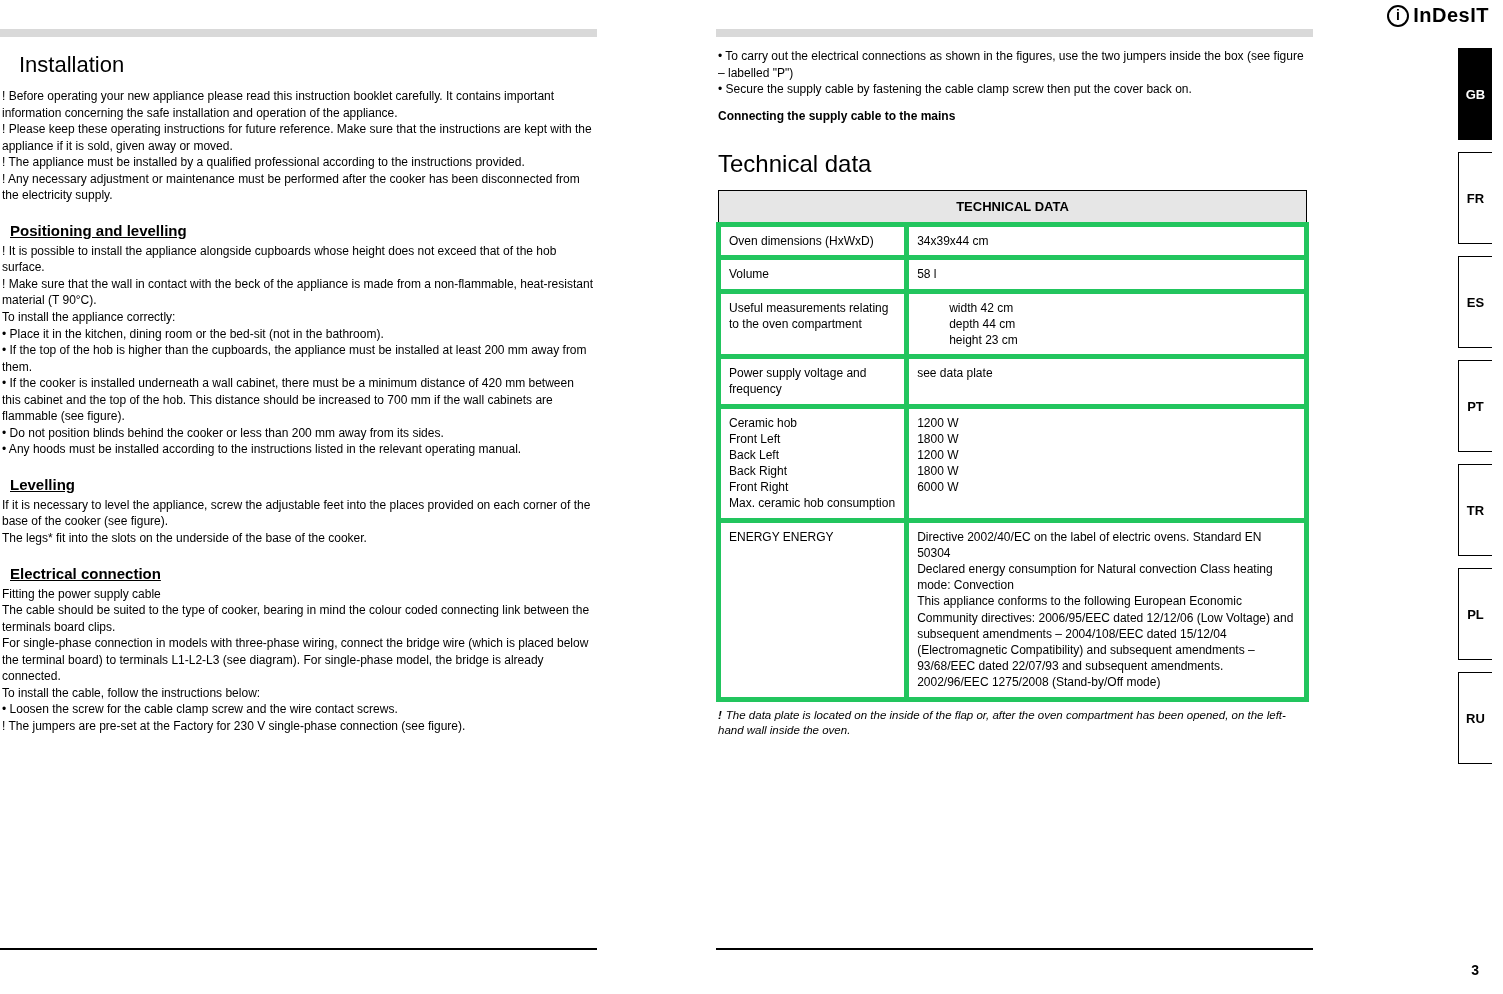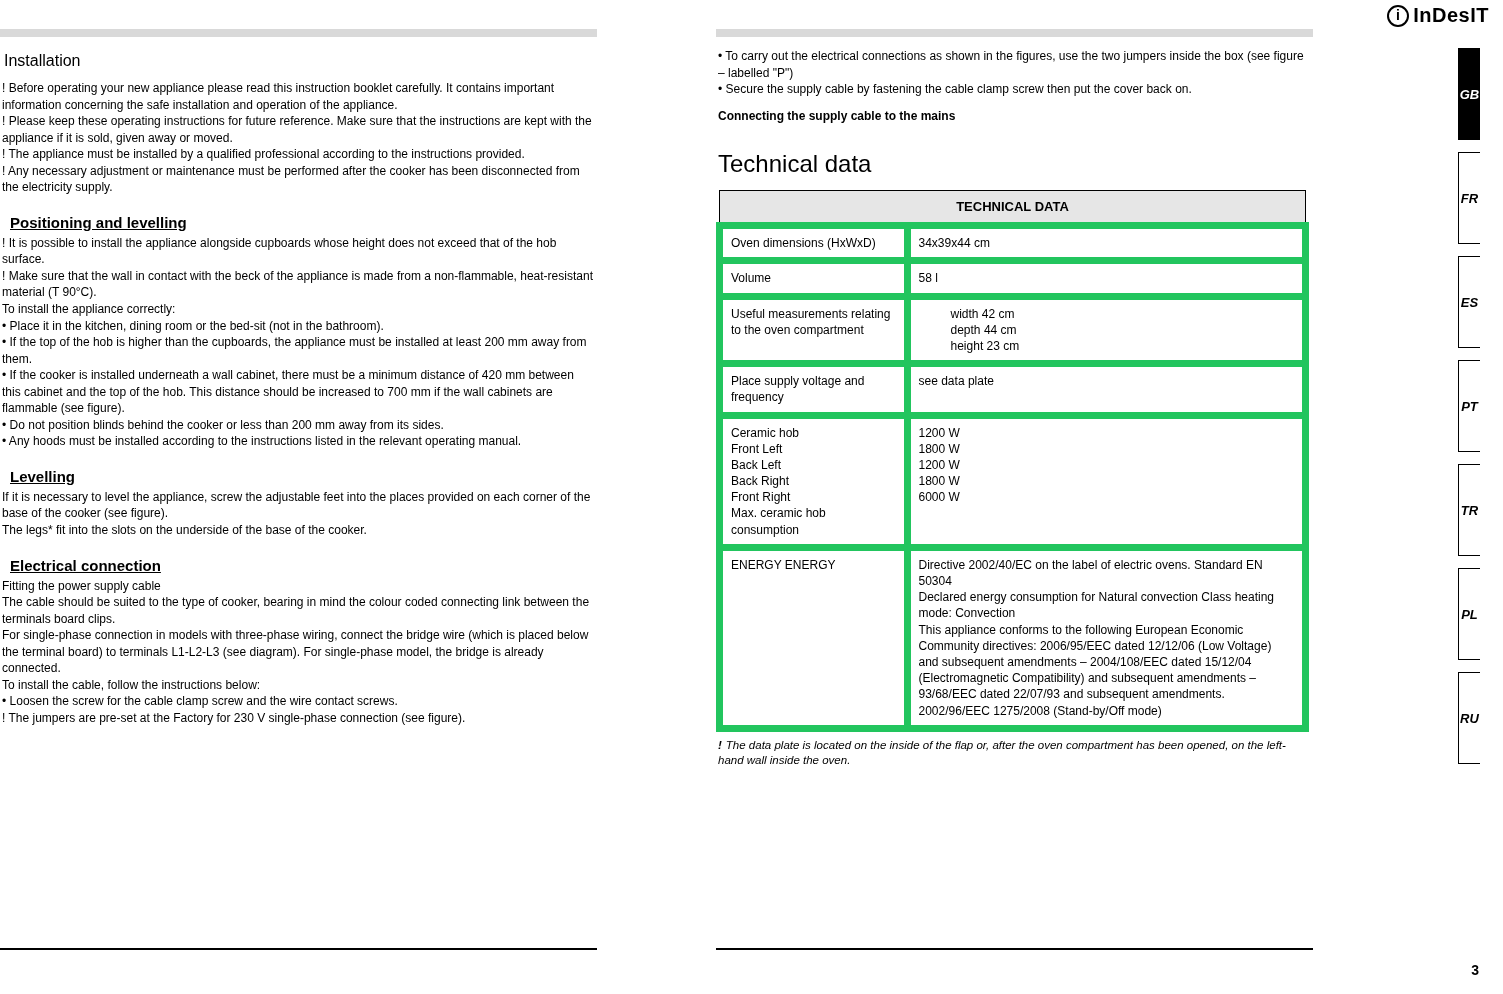--- a/index.html
+++ b/index.html
@@ -16,47 +16,46 @@
   .topbar-left { position: absolute; top: 29px; left: 0; width: 597px; height: 8px; background: #d9d9d9; }
   .topbar-right { position: absolute; top: 29px; left: 716px; width: 597px; height: 8px; background: #d9d9d9; }
 
   
   .col-left  { position: absolute; top: 48px;  left: 0;    width: 597px; }
   .col-right { position: absolute; top: 48px;  left: 716px; width: 593px; }
 
   
   .tabs { position: absolute; top: 48px; right: 11px; width: 34px; }
   .tab {
-    width: 22px; height: 92px;
+    width: 34px; height: 92px;
     border: 1px solid #000;
     border-right: none;
     display: flex; align-items: center; justify-content: center;
     font-size: 13px; font-weight: 700;
     writing-mode: horizontal-tb;
     background: #fff;
     margin-bottom: 12px;
-    font-style: italic;
   }
   .tab.active { background: #000; color: #fff; }
 
   
-  .h1 { font-size: 16px; font-weight: 400; margin: 4px 0 10px 4px; }
+  .h1 { font-size: 22px; font-weight: 400; margin: 4px 0 10px 19px; }
   .h2 { font-size: 15px; font-weight: 700; margin: 18px 0 4px 10px; text-decoration: underline; }
   .p  { font-size: 12px; line-height: 1.38; margin: 0 2px 0 2px; white-space: pre-line; }
   .bold { font-weight: 700; }
 
   
   .h1r { font-size: 24px; font-weight: 400; margin: 4px 0 12px 2px; }
   .note { font-size: 11.5px; line-height: 1.35; margin: 6px 2px 10px 2px; font-style: italic; }
   .note .tri { font-weight: 900; margin-right: 4px; }
 
   
   table.tech { width: 100%; border-collapse: collapse; font-size: 12px; }
   table.tech th { background: #e6e6e6; text-align: center; font-size: 13px; font-weight: 700; padding: 8px 6px; border: 1px solid #000; }
-  table.tech td { border: 7px solid #22c55e; padding: 6px 8px; vertical-align: top; line-height: 1.35; }
+  table.tech td { border: 5px solid #22c55e; padding: 6px 8px; vertical-align: top; line-height: 1.35; }
   table.tech td.label { width: 32%; font-weight: 400; }
   table.tech td.value { width: 68%; }
 
   
   .bottomrule-left  { position: absolute; bottom: 44px; left: 0;    width: 597px; height: 2px; background: #000; }
   .bottomrule-right { position: absolute; bottom: 44px; left: 716px; width: 597px; height: 2px; background: #000; }
 
   
   .pagenum { position: absolute; bottom: 16px; right: 24px; font-size: 14px; font-weight: 700; }
 </style>
@@ -137,21 +136,21 @@
         <td class="label">Volume</td>
         <td class="value">58 l</td>
       </tr>
       <tr>
         <td class="label" style="white-space:pre-line;">Useful measurements relating to the oven compartment</td>
         <td class="value" style="white-space:pre-line;padding-left:40px;">width 42 cm
 depth 44 cm
 height 23 cm</td>
       </tr>
       <tr>
-        <td class="label">Place supply voltage and frequency</td>
+        <td class="label">Power supply voltage and frequency</td>
         <td class="value">see data plate</td>
       </tr>
       <tr>
         <td class="label" style="white-space:pre-line;">Ceramic hob
 Front Left
 Back Left
 Back Right
 Front Right
 Max. ceramic hob consumption</td>
         <td class="value" style="white-space:pre-line;">1200 W

